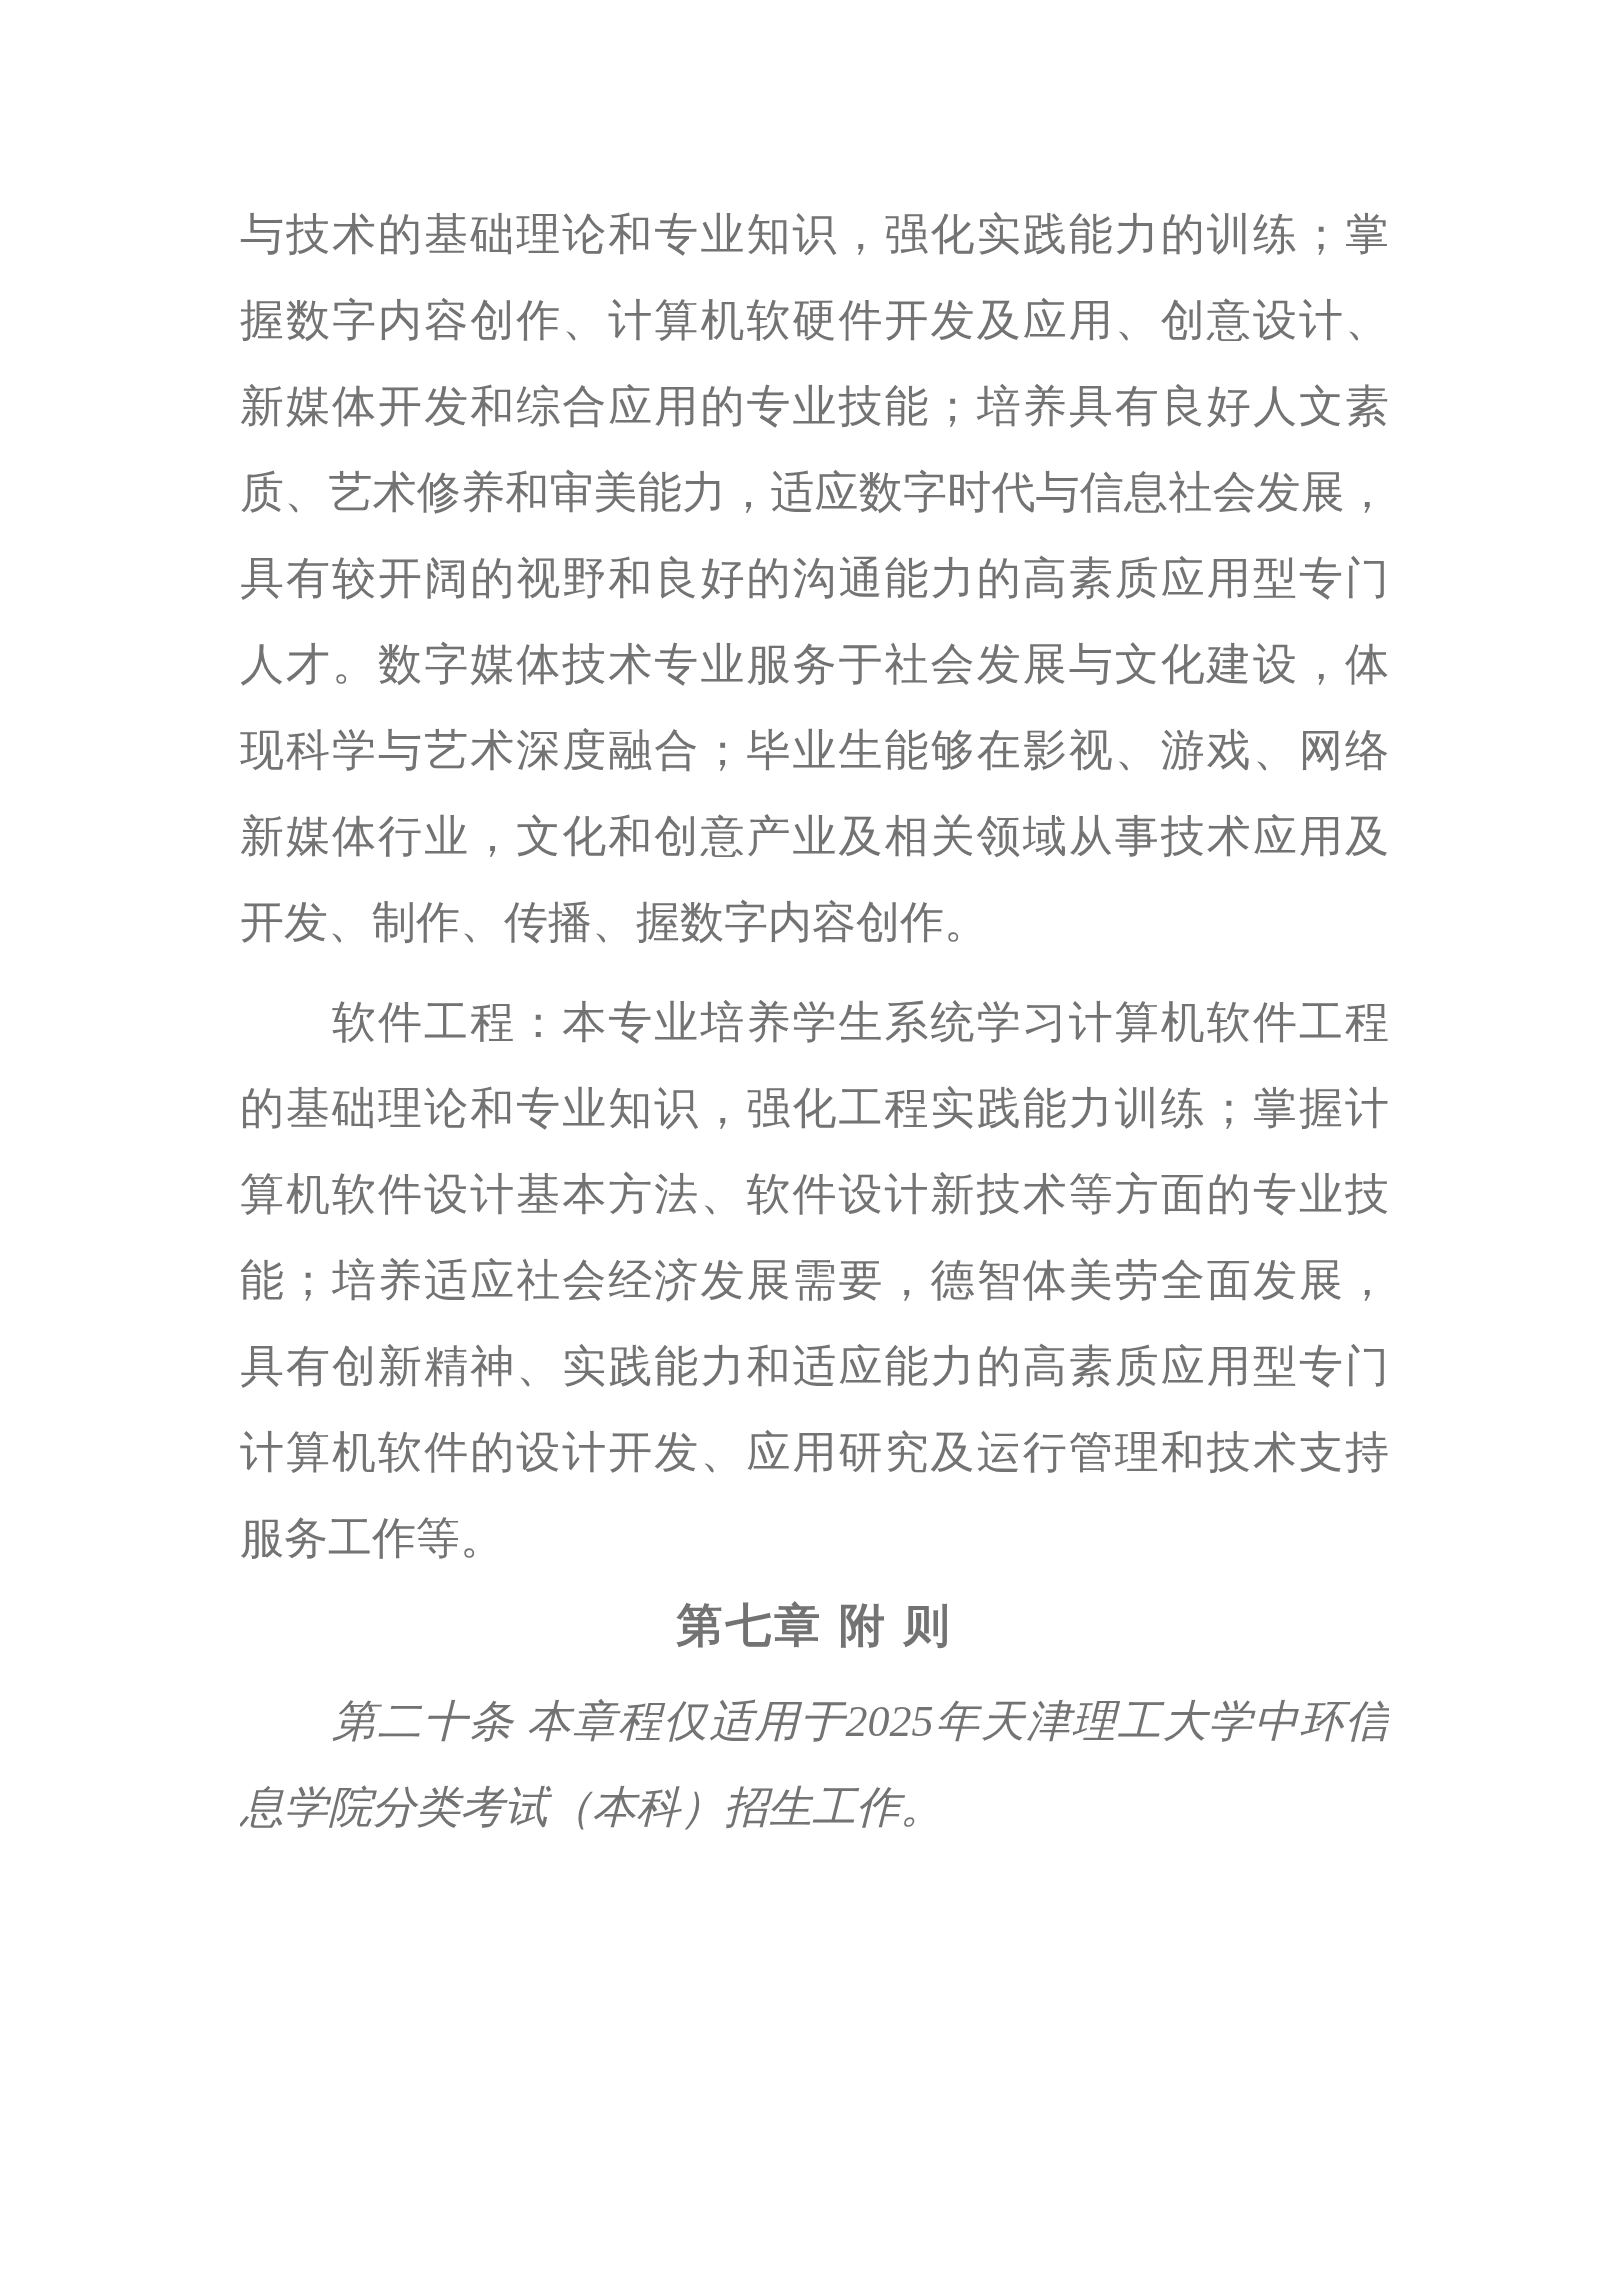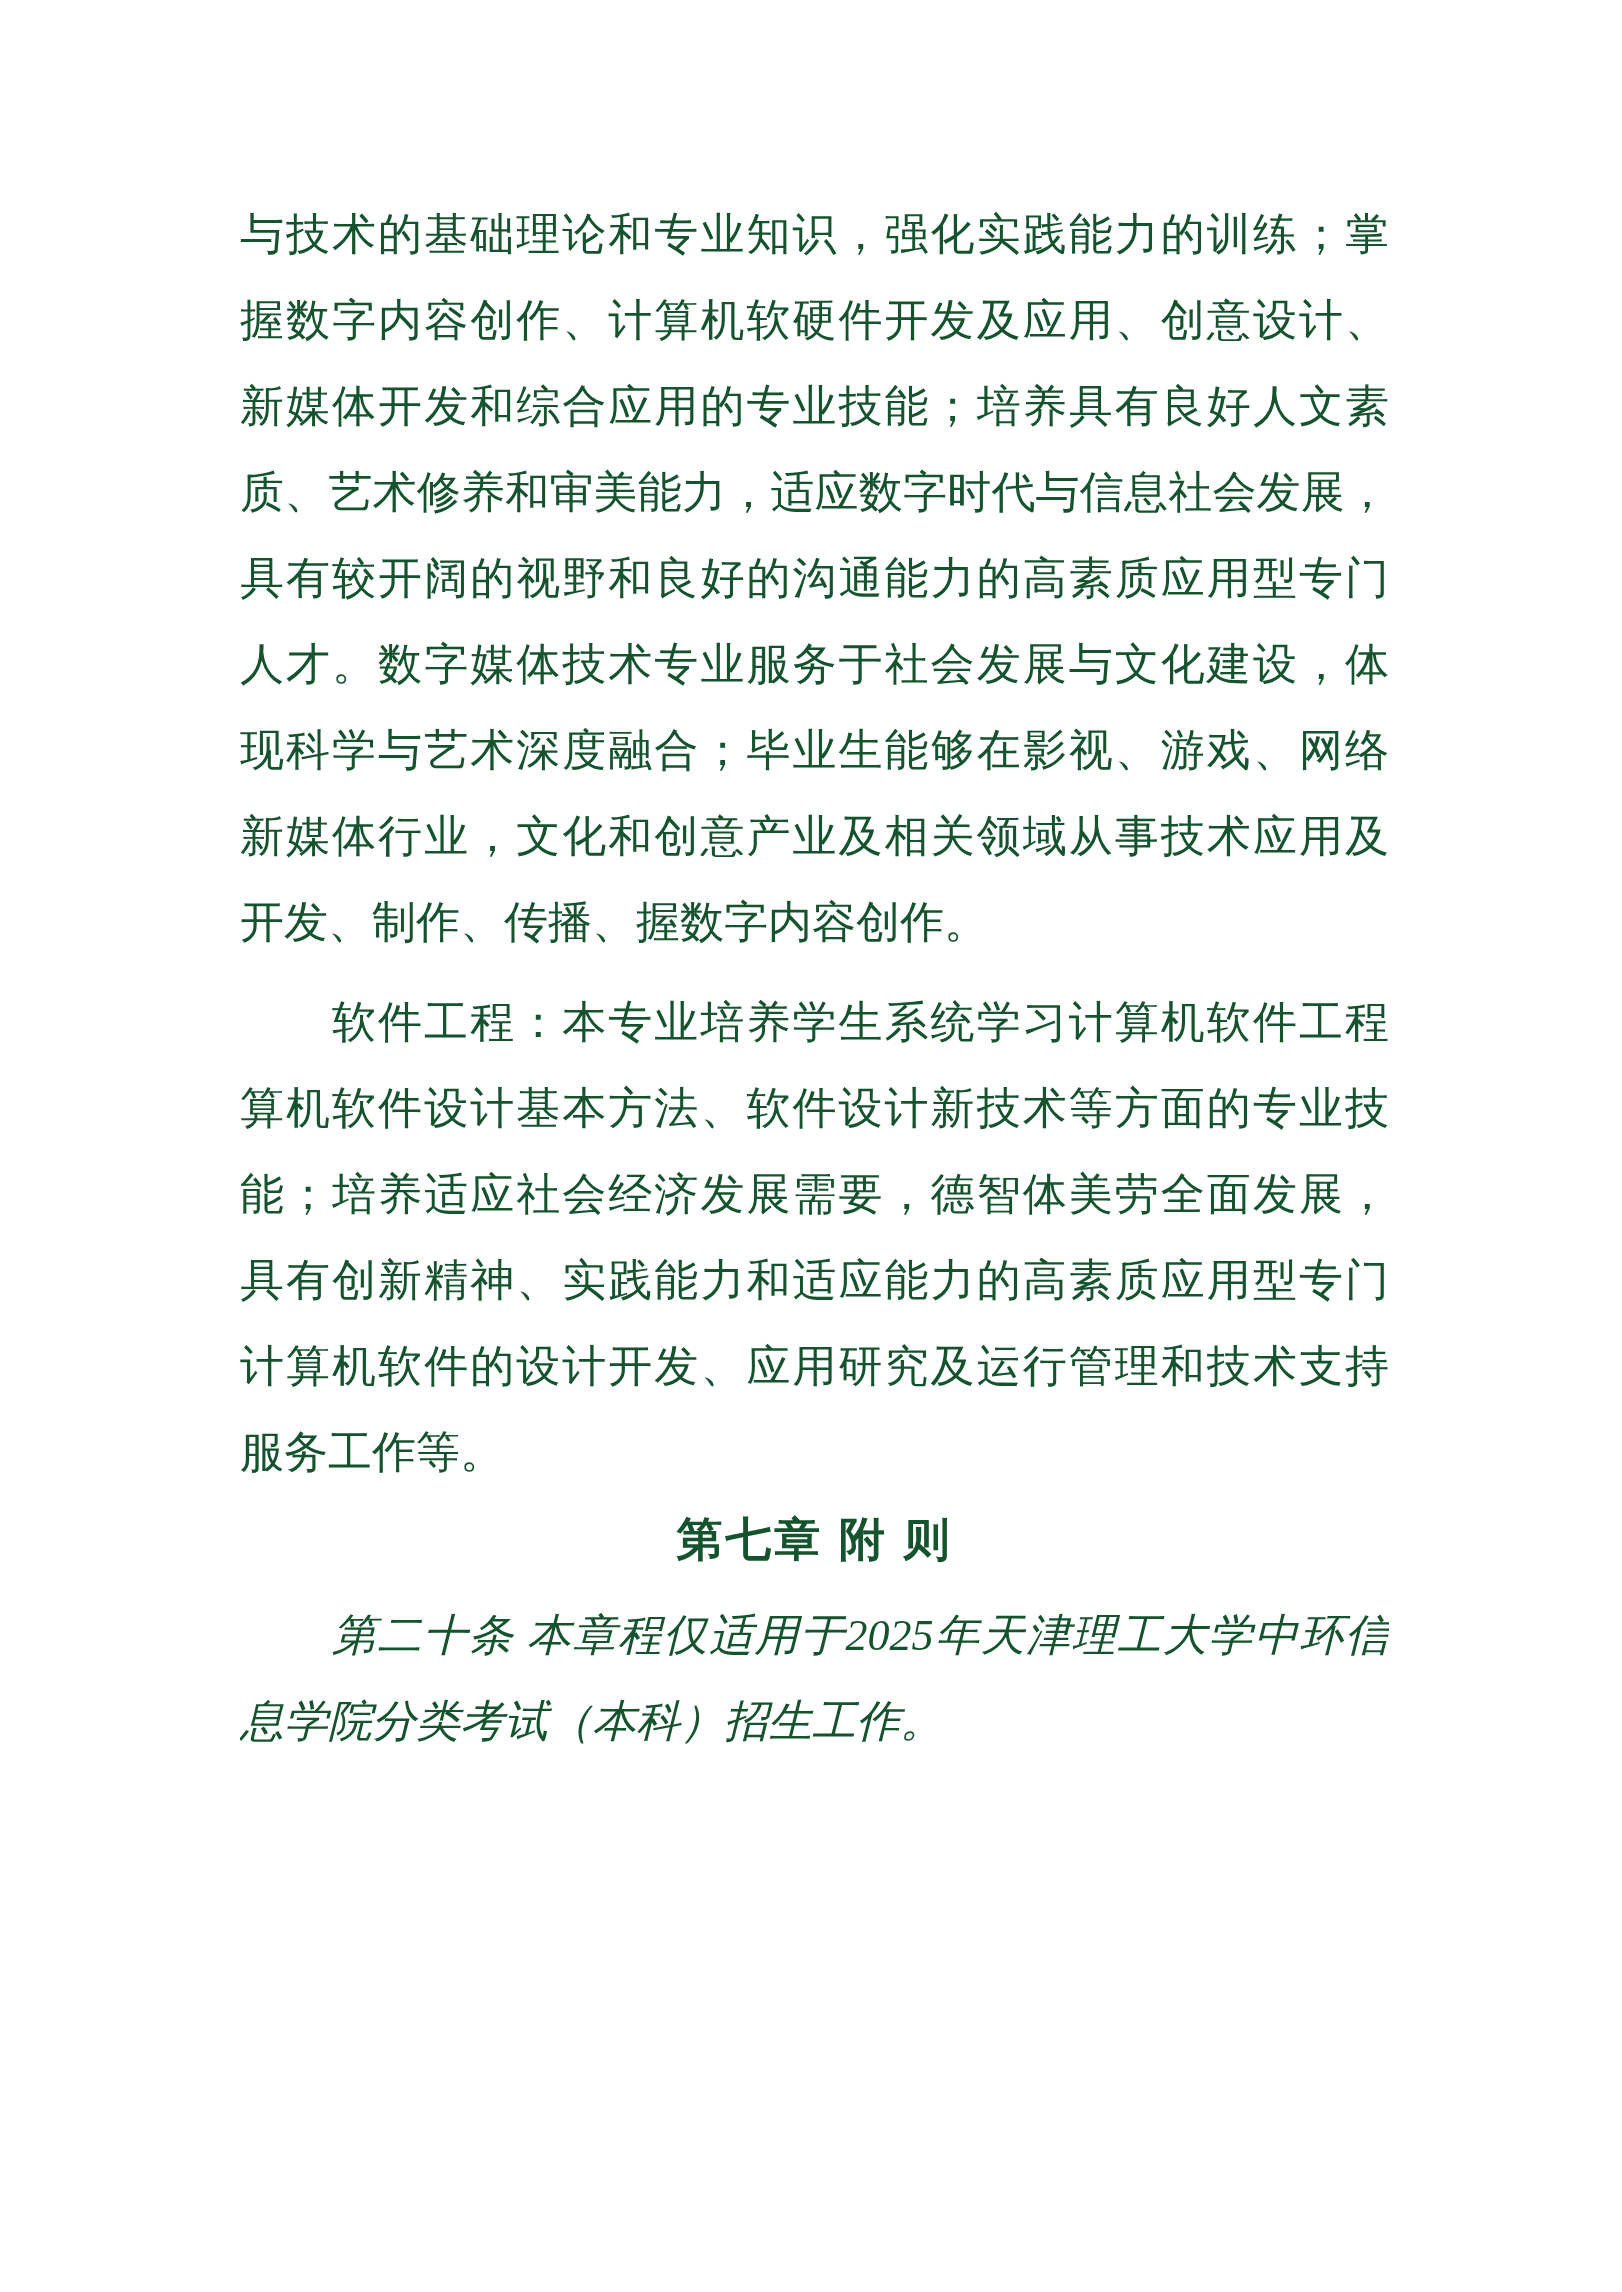--- a/index.html
+++ b/index.html
@@ -6,21 +6,21 @@
     margin: 0;
     padding: 0;
     background: #e8e8e8;
   }
   .page {
     position: relative;
     width: 1622px;
     height: 2293px;
     margin: 0 auto;
     background: #ffffff;
-    color: #14532d;
+    color: #737373;
     font-family: "Liberation Serif", "DejaVu Serif", serif;
     overflow: hidden;
   }
   .textblock {
     position: absolute;
     left: 240px;
     top: 192px;
     width: 1149px;
   }
   .para {
@@ -70,20 +70,21 @@
       <div class="line fill">质、艺术修养和审美能力，适应数字时代与信息社会发展，</div>
       <div class="line fill">具有较开阔的视野和良好的沟通能力的高素质应用型专门</div>
       <div class="line fill">人才。数字媒体技术专业服务于社会发展与文化建设，体</div>
       <div class="line fill">现科学与艺术深度融合；毕业生能够在影视、游戏、网络</div>
       <div class="line fill">新媒体行业，文化和创意产业及相关领域从事技术应用及</div>
       <div class="line">开发、制作、传播、握数字内容创作。</div>
     </div>
 
     <div class="para para-2">
       <div class="line fill indent">软件工程：本专业培养学生系统学习计算机软件工程</div>
+      <div class="line fill">的基础理论和专业知识，强化工程实践能力训练；掌握计</div>
       <div class="line fill">算机软件设计基本方法、软件设计新技术等方面的专业技</div>
       <div class="line fill">能；培养适应社会经济发展需要，德智体美劳全面发展，</div>
       <div class="line fill">具有创新精神、实践能力和适应能力的高素质应用型专门</div>
       <div class="line fill">计算机软件的设计开发、应用研究及运行管理和技术支持</div>
       <div class="line">服务工作等。</div>
     </div>
 
     <div class="chapter-heading">第七章 附 则</div>
 
     <div class="para para-3">

